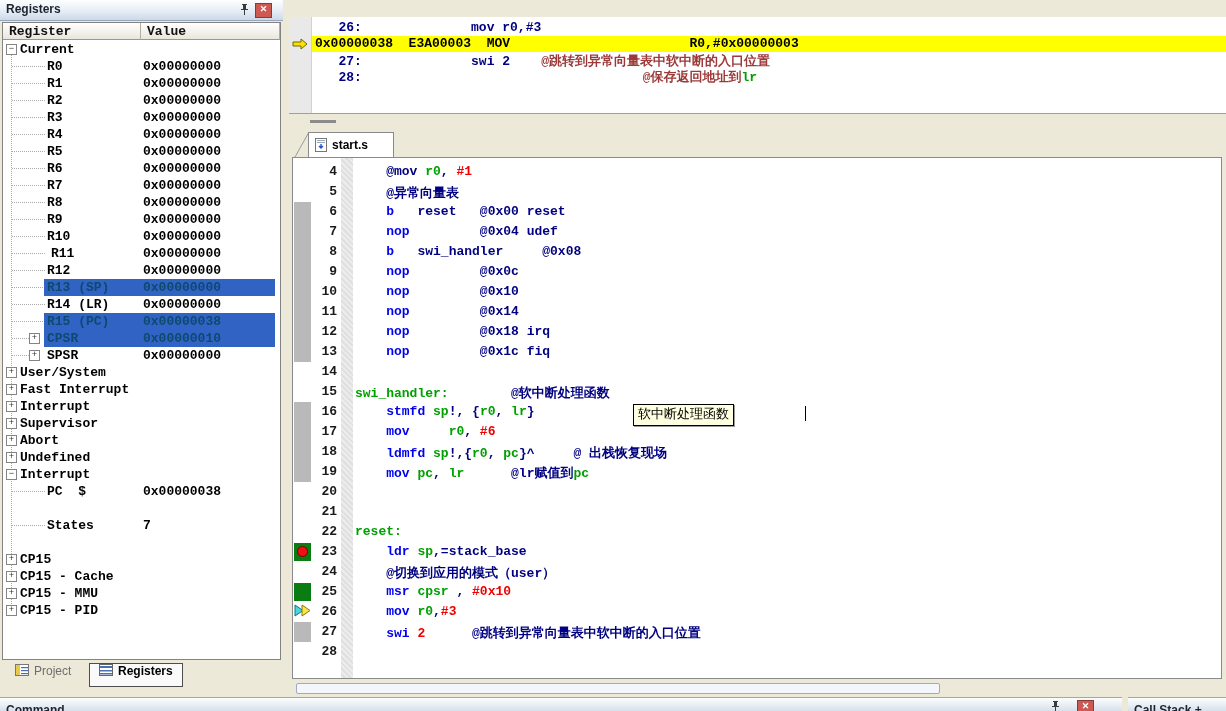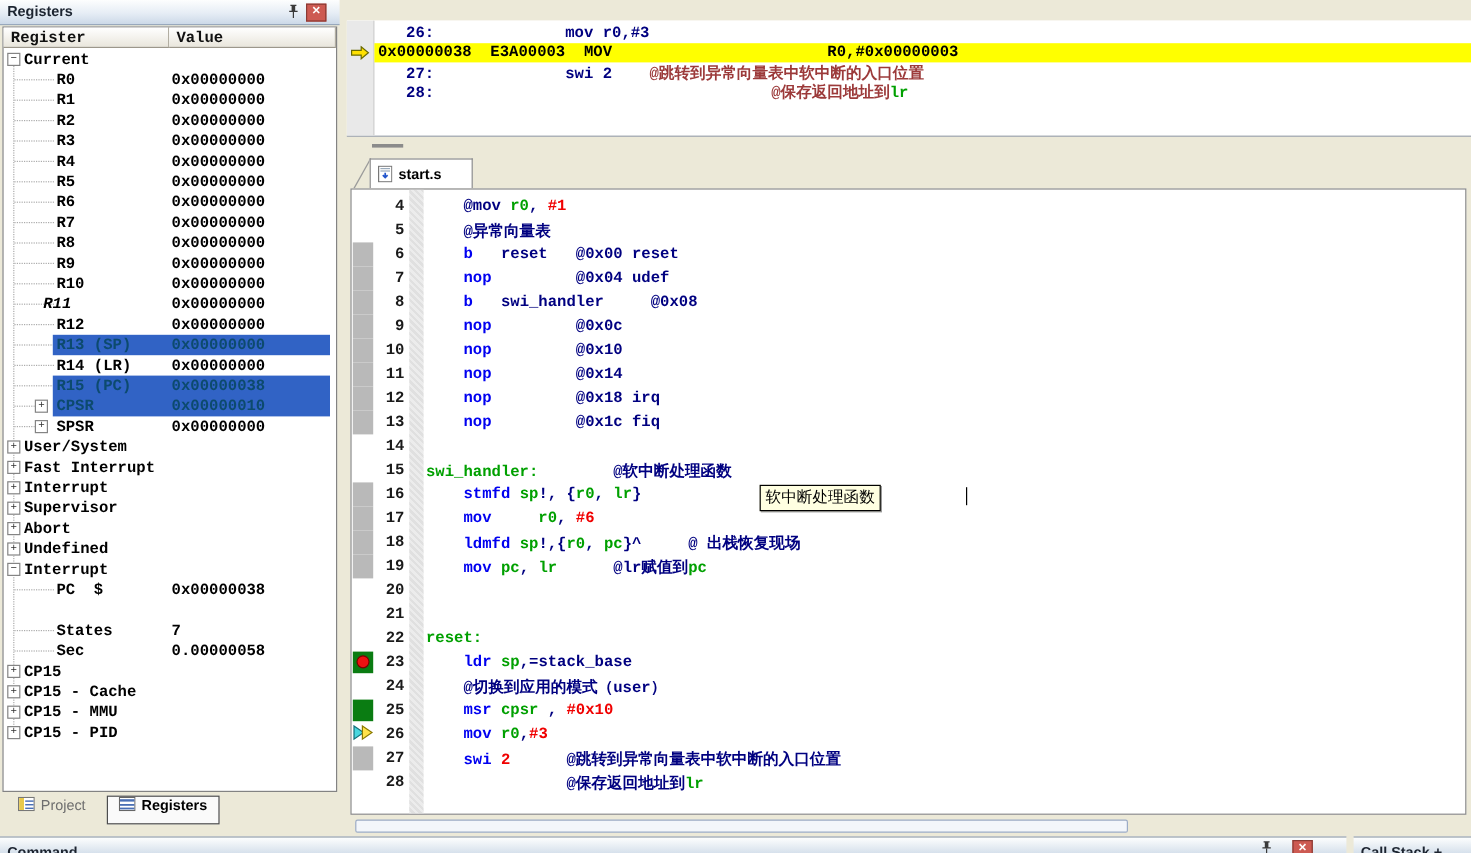--- a/index.html
+++ b/index.html
@@ -149,21 +149,21 @@
           <div class="lbl" style="left: 44px;">R9</div>
           <div class="val">0x00000000</div>
         </div>
         <div class="trow" style="top: 187px;">
           <div class="stub" style="left: 9px; width: 33px;"></div>
           <div class="lbl" style="left: 44px;">R10</div>
           <div class="val">0x00000000</div>
         </div>
         <div class="trow" style="top: 204px;">
           <div class="stub" style="left: 9px; width: 33px;"></div>
-          <div class="lbl" style="left: 33px; font-style: italic;">R11</div>
+          <div class="lbl" style="left: 48px;">R11</div>
           <div class="val">0x00000000</div>
         </div>
         <div class="trow" style="top: 221px;">
           <div class="stub" style="left: 9px; width: 33px;"></div>
           <div class="lbl" style="left: 44px;">R12</div>
           <div class="val">0x00000000</div>
         </div>
         <div class="trow sel" style="top: 238px;">
           <div class="stub" style="left: 9px; width: 33px;"></div>
           <div class="selbg" style="left: 41px;"></div>
@@ -224,25 +224,20 @@
         </div>
         <div class="trow" style="top: 442px;">
           <div class="stub" style="left: 9px; width: 33px;"></div>
           <div class="lbl" style="left: 44px;">PC  $</div>
           <div class="val">0x00000038</div>
         </div>
         <div class="trow" style="top: 476px;">
           <div class="stub" style="left: 9px; width: 33px;"></div>
           <div class="lbl" style="left: 44px;">States</div>
           <div class="val">7</div>
-        </div>
-        <div class="trow" style="top: 493px;">
-          <div class="stub" style="left: 9px; width: 33px;"></div>
-          <div class="lbl" style="left: 44px;">Sec</div>
-          <div class="val">0.00000058</div>
         </div>
         <div class="trow" style="top: 510px;">
           <div class="exp" style="left: 3px;">+</div>
           <div class="lbl" style="left: 17px;">CP15</div>
         </div>
         <div class="trow" style="top: 527px;">
           <div class="exp" style="left: 3px;">+</div>
           <div class="lbl" style="left: 17px;">CP15 - Cache</div>
         </div>
         <div class="trow" style="top: 544px;">
@@ -442,21 +437,20 @@
             <div class="num">26</div>
             <div class="code"><span class="seg-n">    </span><span class="seg-k">mov</span><span class="seg-n"> </span><span class="seg-r">r0</span><span class="seg-n">,</span><span class="seg-i">#3</span></div>
           </div>
           <div class="eline" style="top: 464px;">
             <div class="mk mk-code"></div>
             <div class="num">27</div>
             <div class="code"><span class="seg-n">    </span><span class="seg-k">swi</span><span class="seg-n"> </span><span class="seg-i">2</span><span class="seg-n">      @跳转到异常向量表中软中断的入口位置</span></div>
           </div>
           <div class="eline" style="top: 484px;">
             <div class="num">28</div>
-            <div class="code"><span class="seg-n">               @保存返回地址到</span><span class="seg-r">lr</span></div>
           </div>
         </div>
     </div>
   </div>
 
   <div id="tooltip">
     <span>软中断处理函数</span>
   </div>
   <div id="caret"></div>
 

